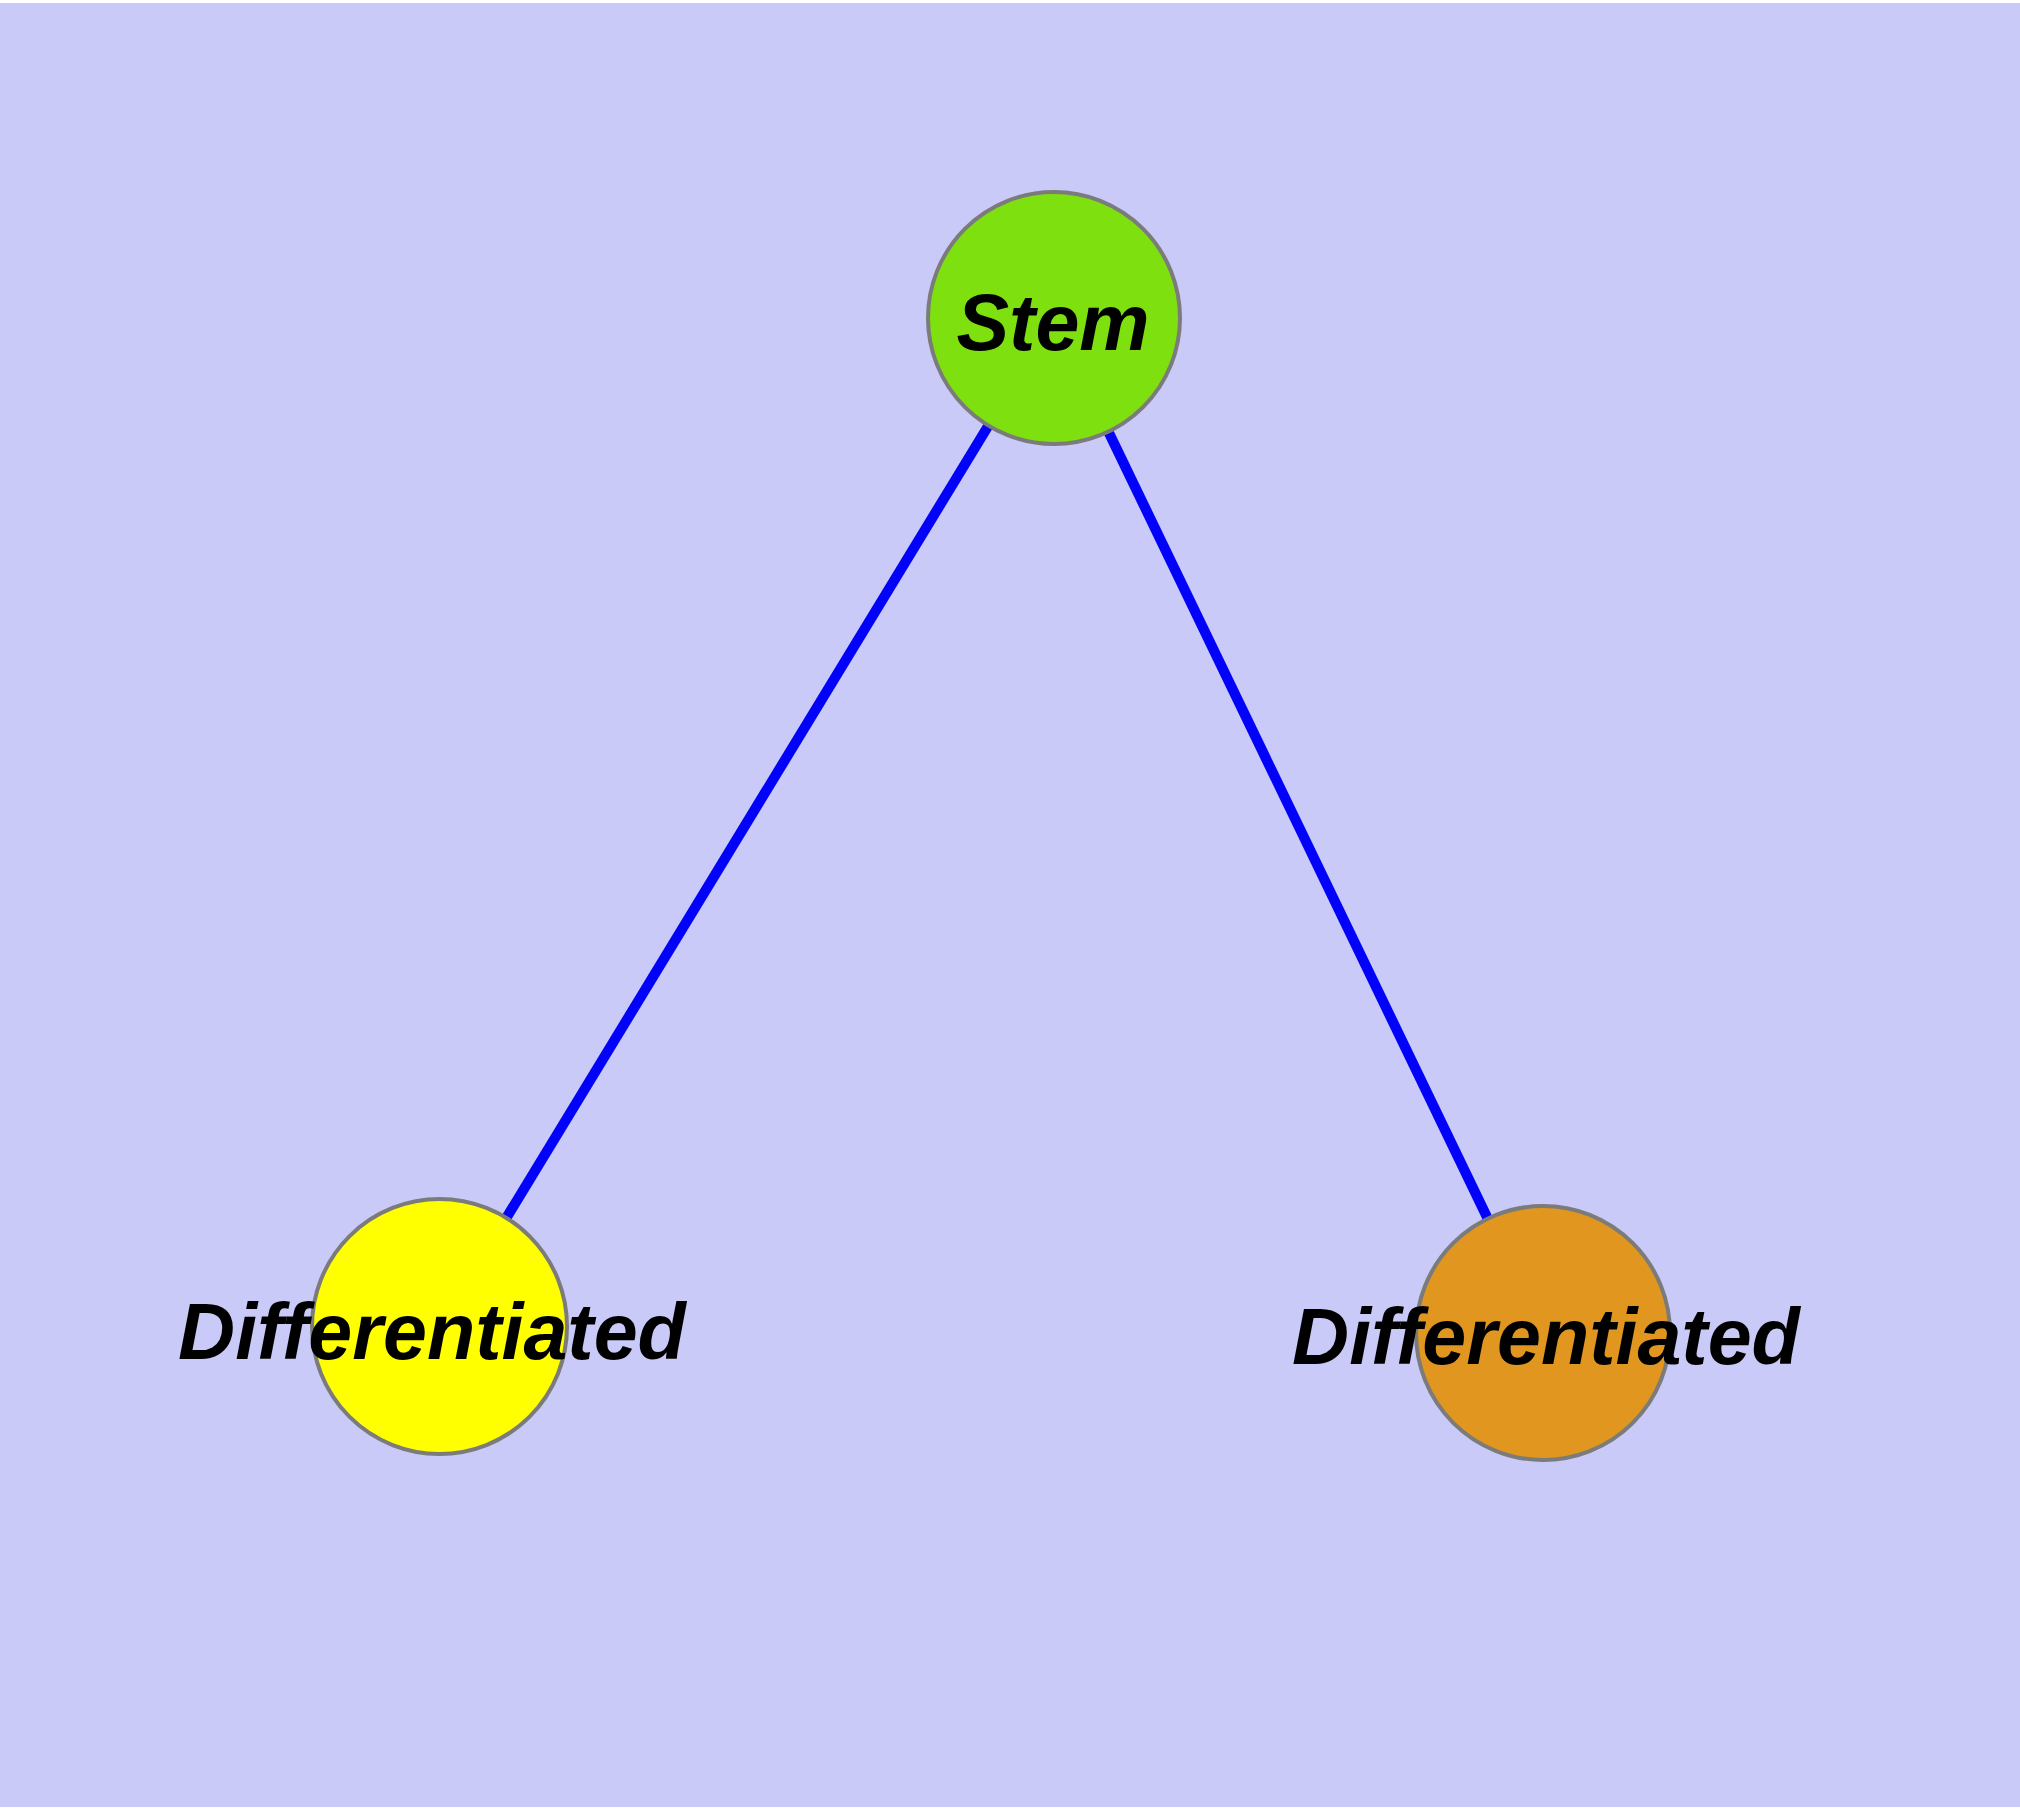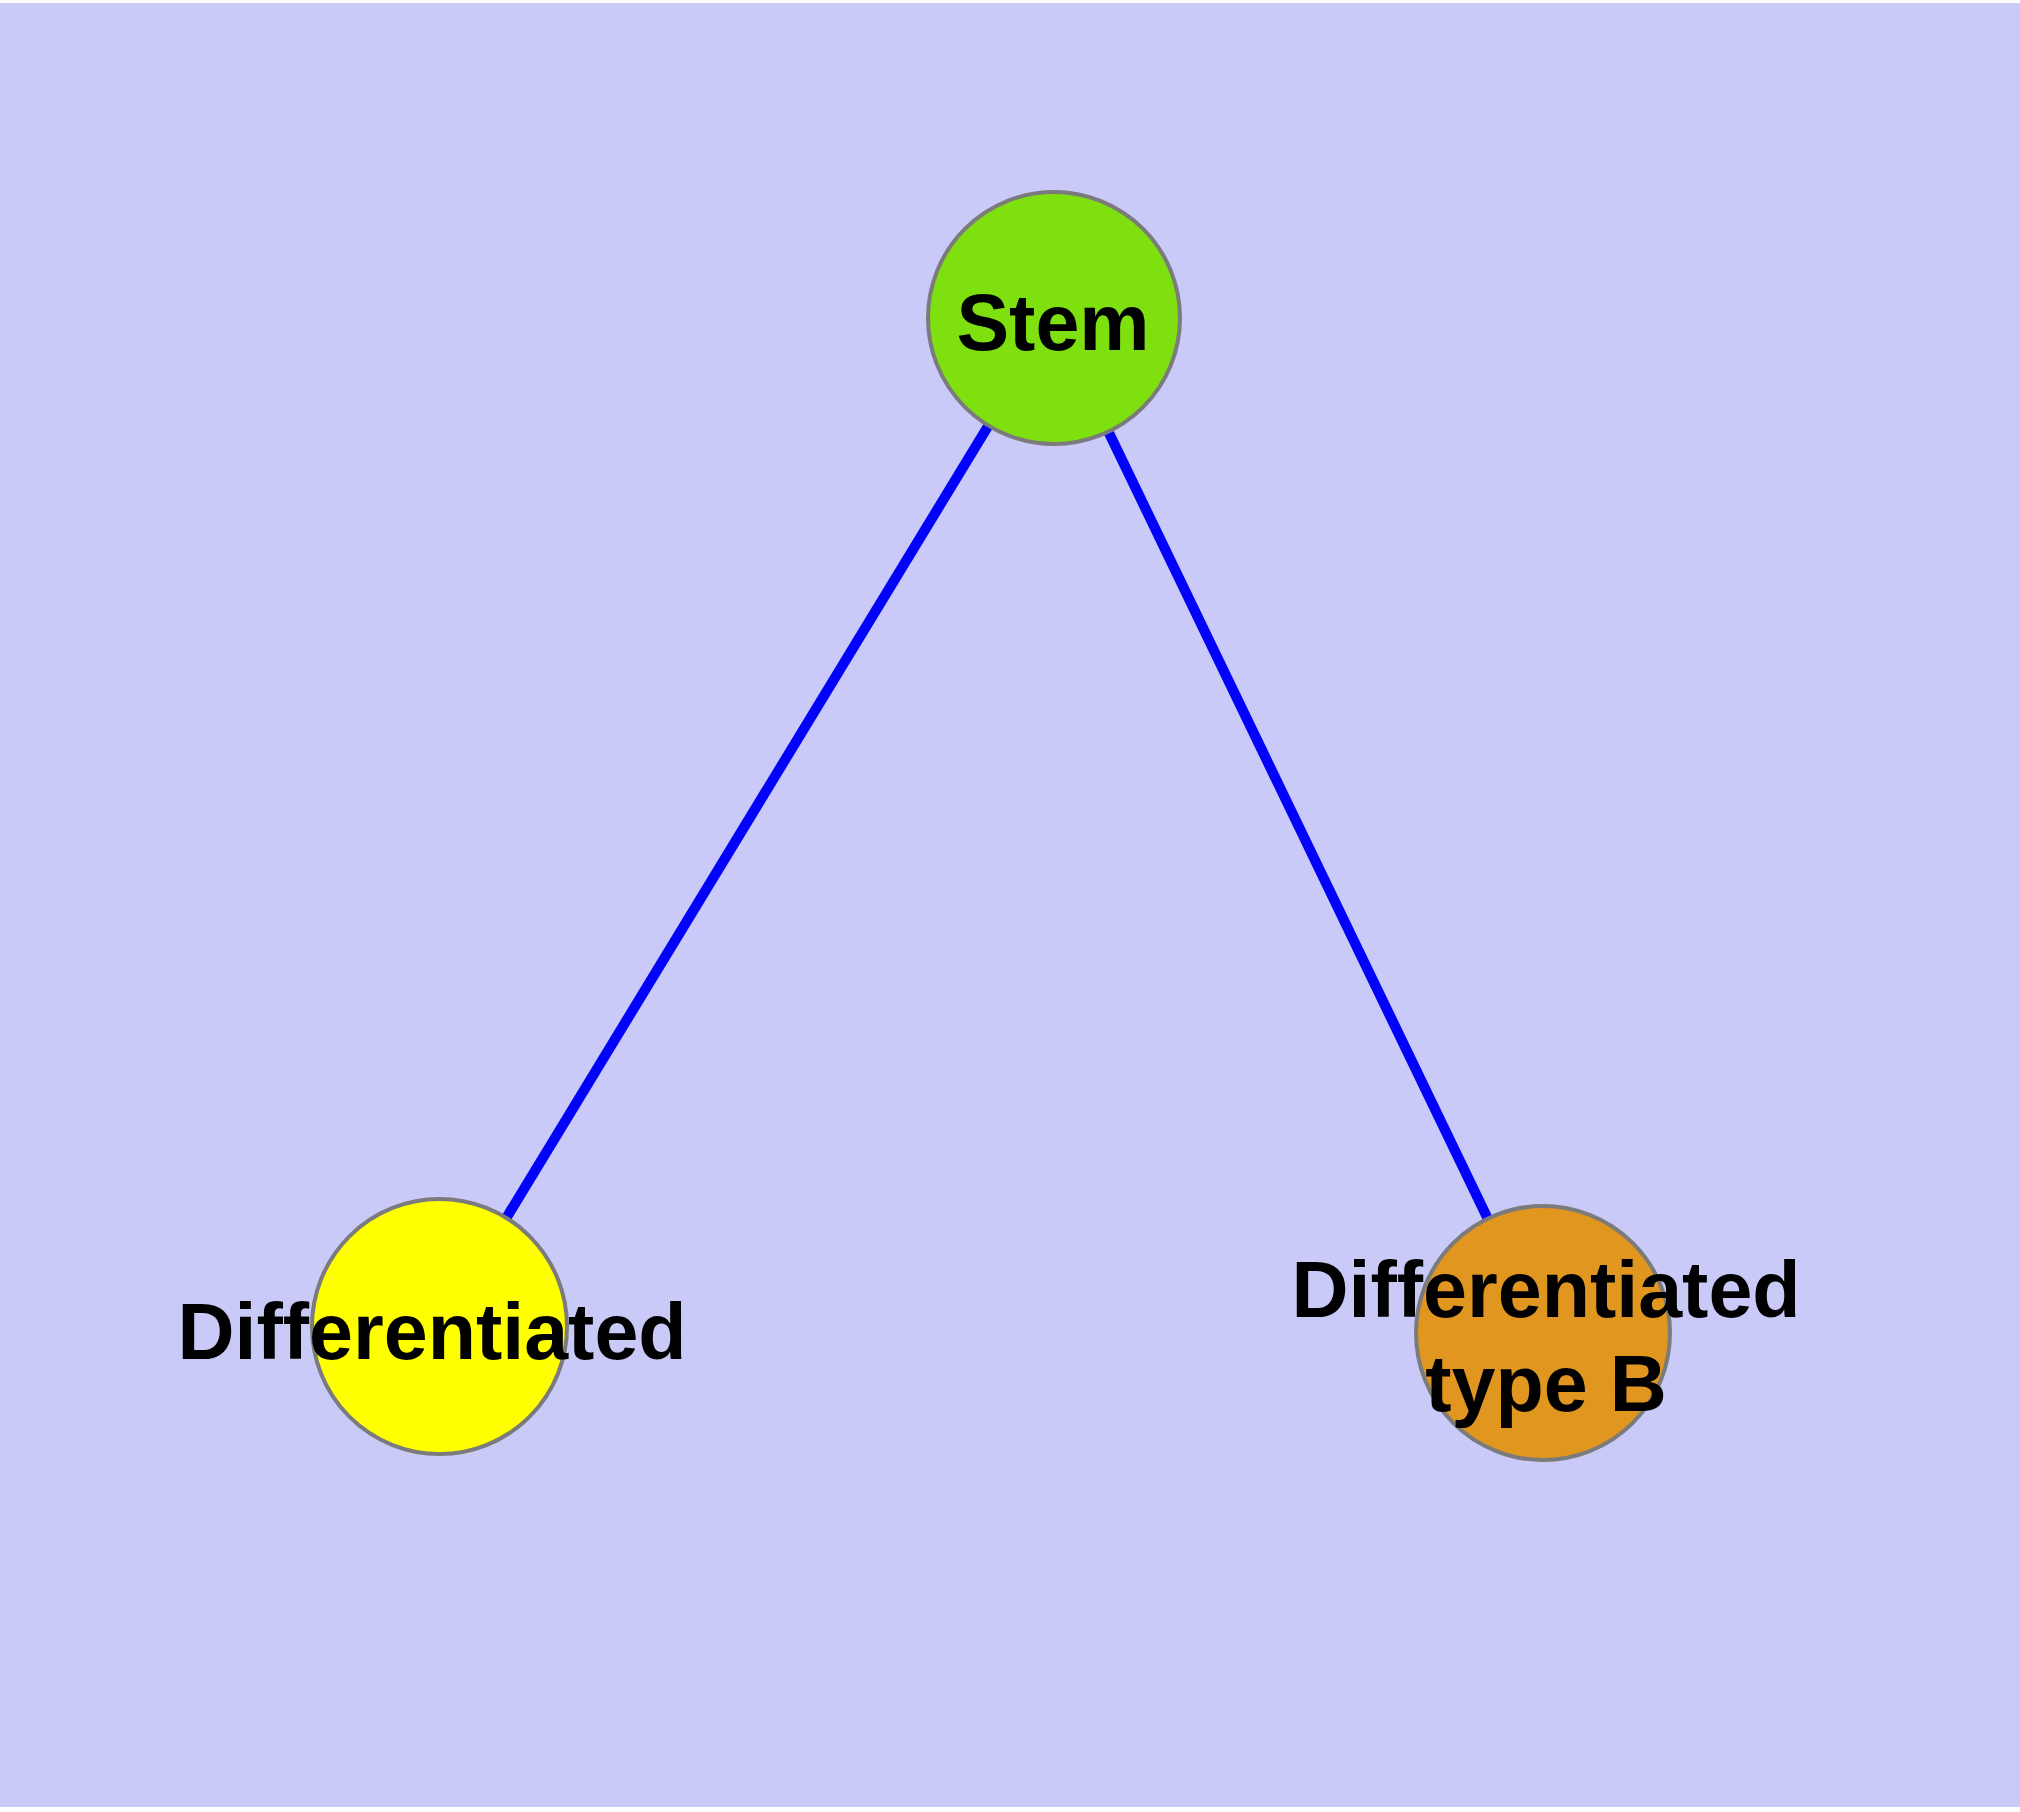--- a/index.html
+++ b/index.html
@@ -51,21 +51,21 @@
     text-align: center;
     font-size: 79px;
     font-weight: bold;
     line-height: 94px;
     color: #000000;
     white-space: nowrap;
   }
   .label-stem   { left: 1053px; top: 320px; }
   .label-type-a { left: 432px;  top: 1329px; }
   .label-type-b { left: 1546px; top: 1334px; }
-  .node-label span { display: block; }
+  .node-label span { display: block; font-style: italic; }
 </style>
 </head>
 <body>
 
 <div class="page">
   <div class="canvas" style="background-color: rgb(202, 202, 248);">
 
     <svg class="edges" width="2021" height="1804" viewBox="0 0 2384 2129">
       <line class="edge" x1="1243" y1="372" x2="519" y2="1562" style="stroke: rgb(2, 2, 250);"></line>
       <line class="edge" x1="1243" y1="372" x2="1820" y2="1569" style="stroke: rgb(2, 2, 250);"></line>
@@ -80,18 +80,17 @@
     <div class="node-label label-stem" style="color: rgb(0, 0, 0);">
       <span>Stem</span>
     </div>
 
     <div class="node-label label-type-a" style="color: rgb(0, 0, 0);">
       <span>Differentiated</span>
     </div>
 
     <div class="node-label label-type-b" style="color: rgb(0, 0, 0);">
       <span>Differentiated</span>
-      <span>type B</span>
     </div>
 
   </div>
 </div>
 
 
 </body></html>

